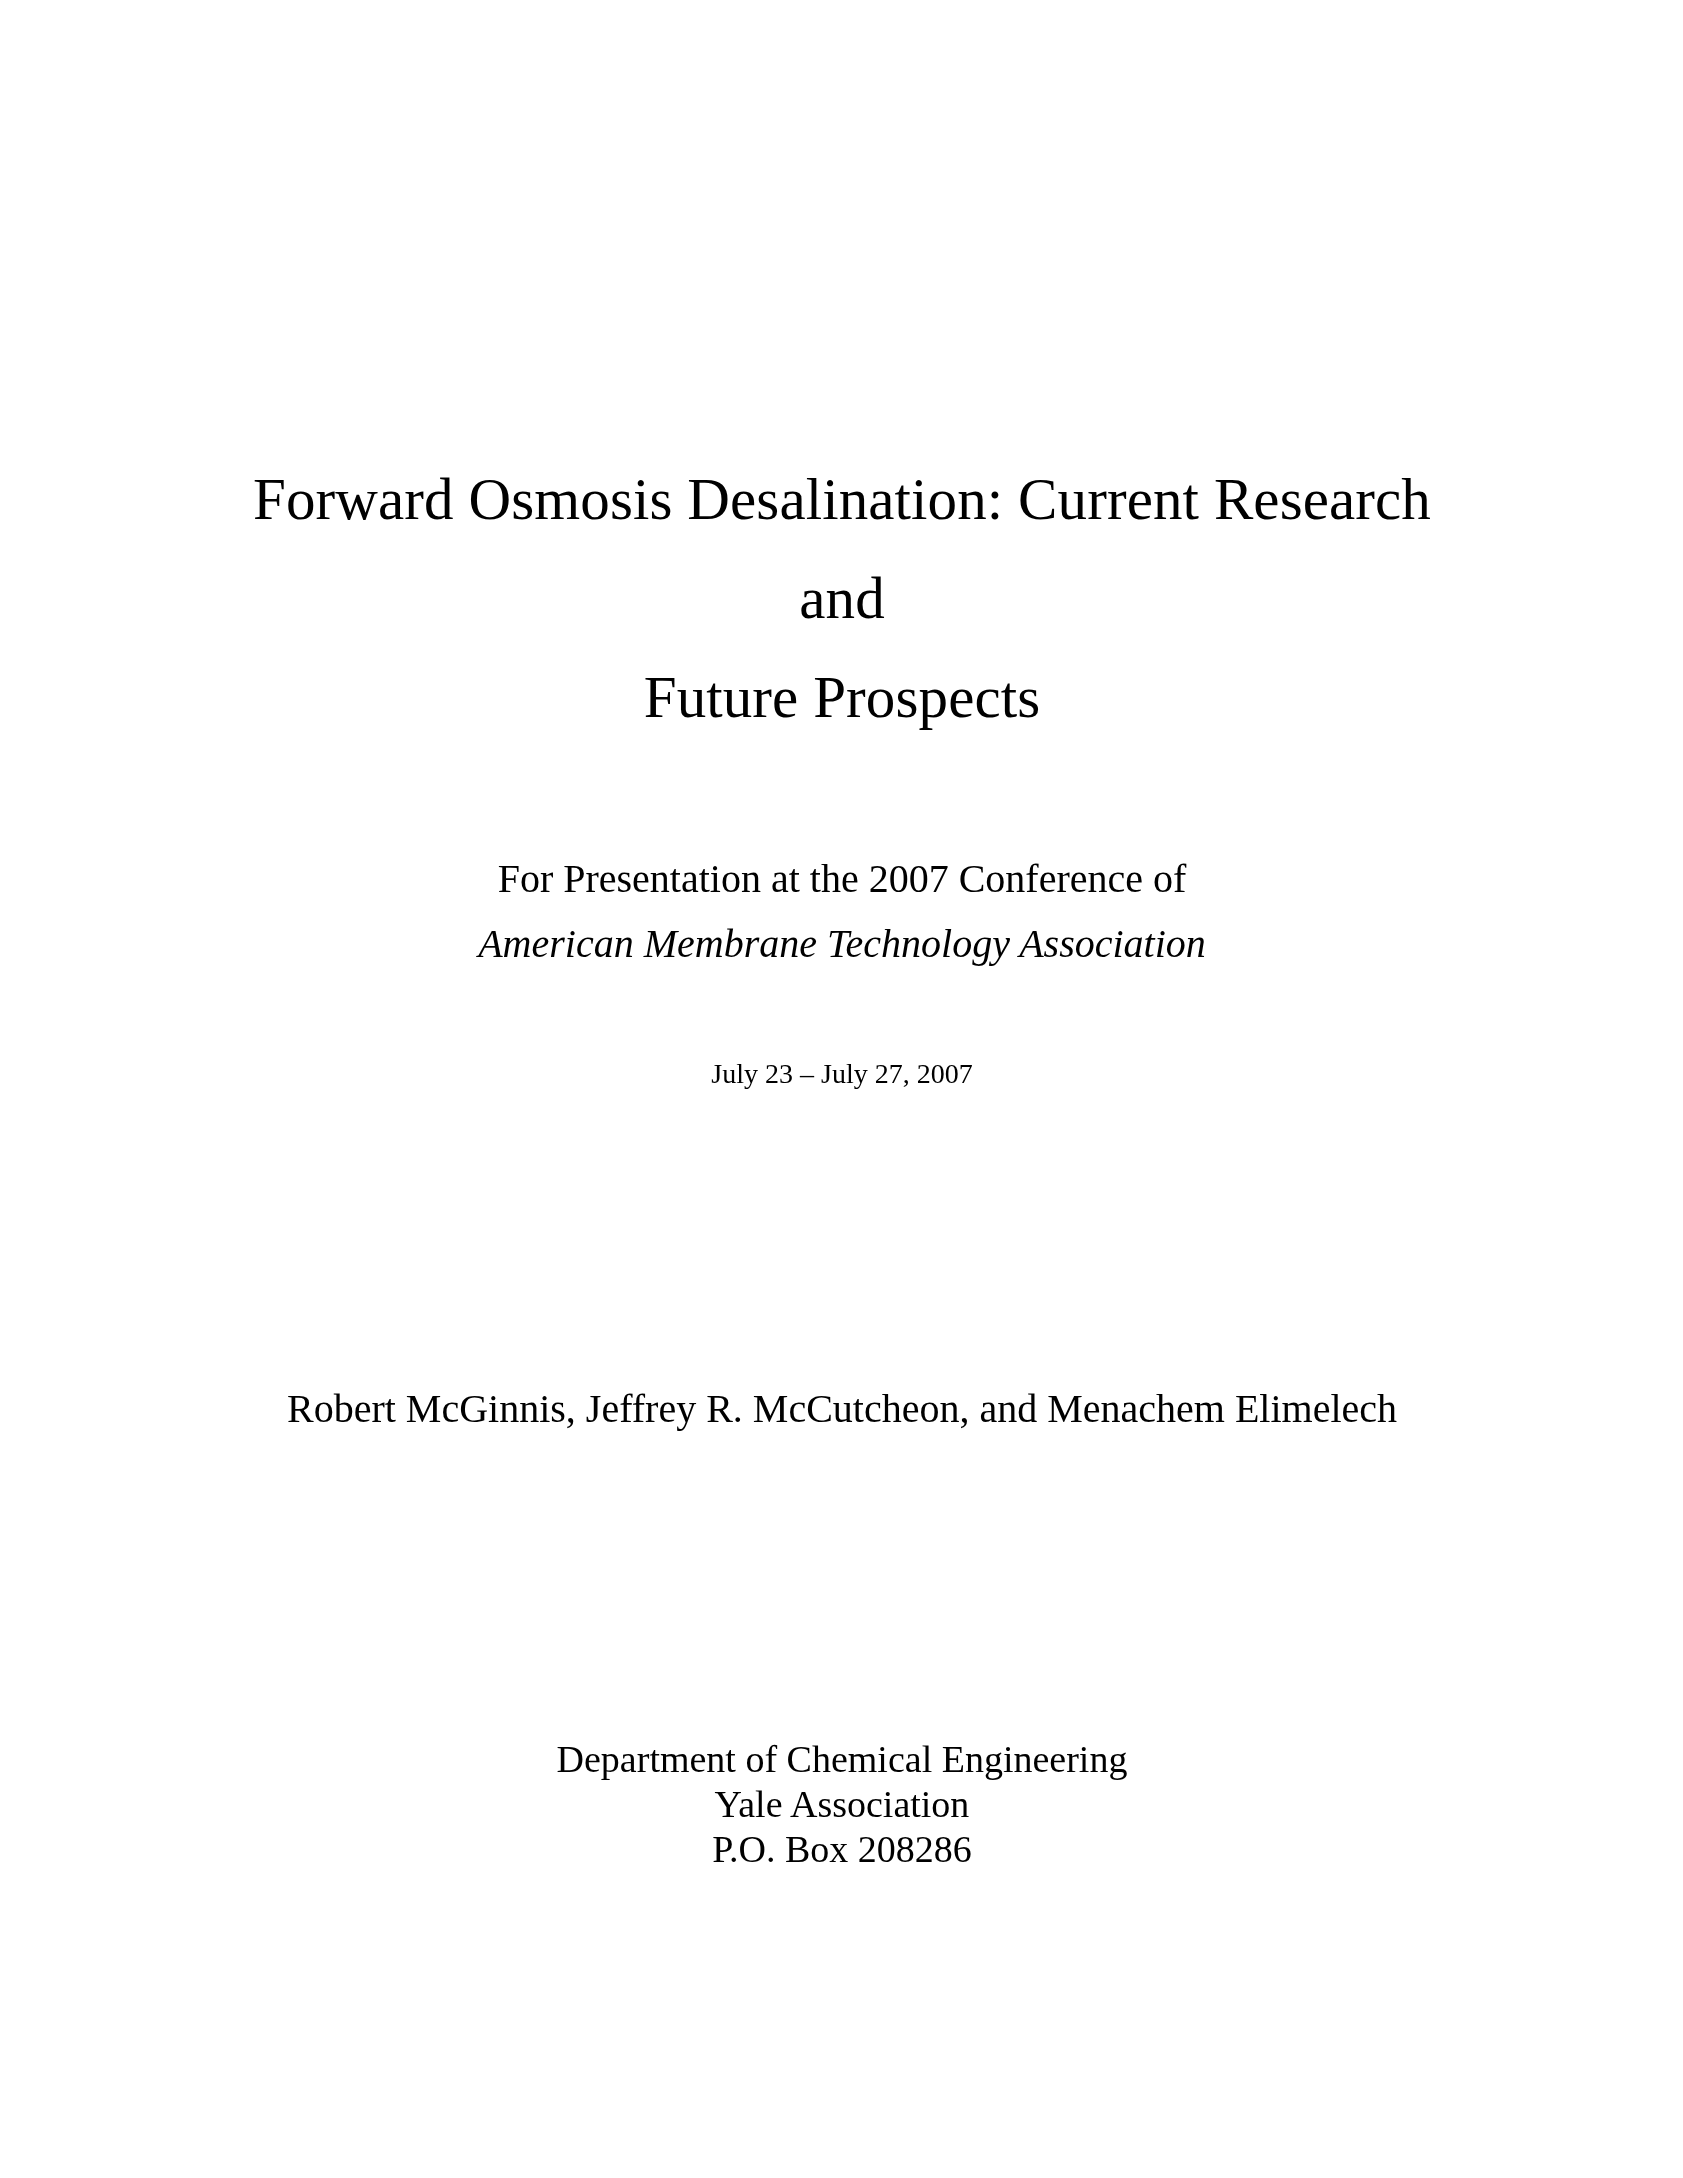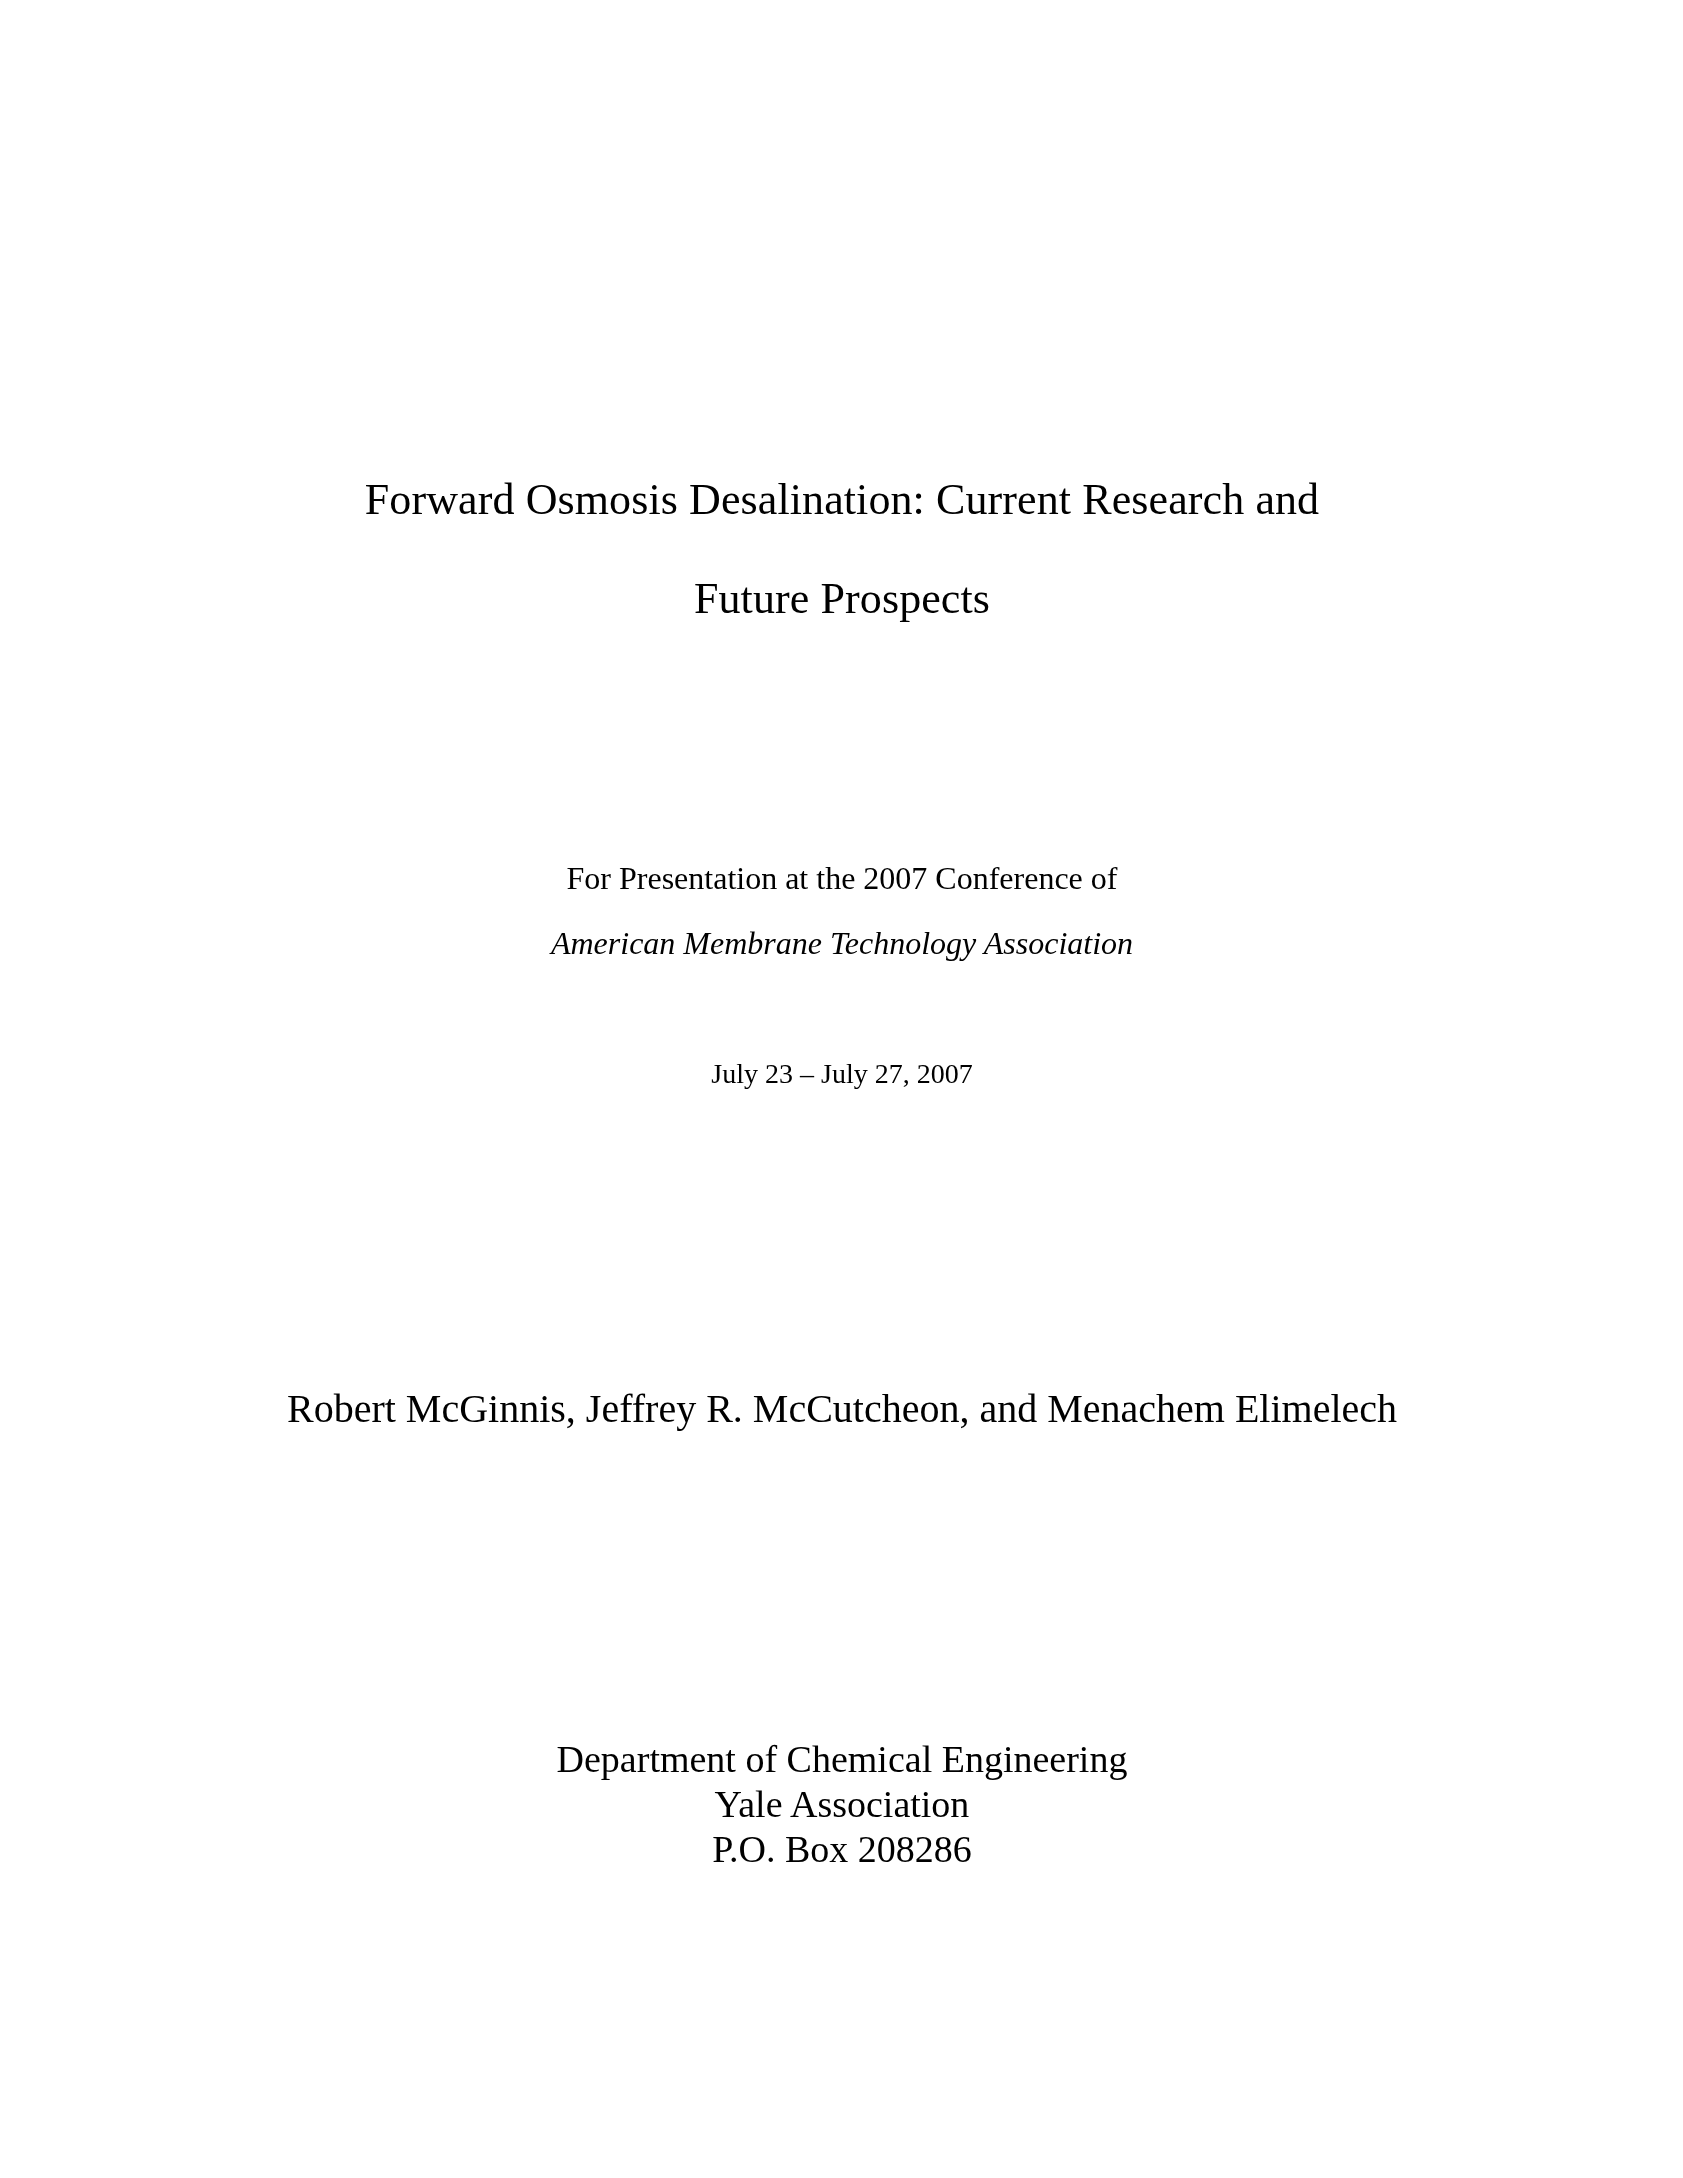--- a/index.html
+++ b/index.html
@@ -25,33 +25,33 @@
     height: 2178px;
   }
   .title-block {
     position: absolute;
     top: 450px;
     left: 30px;
     width: 1208px;
     text-align: center;
   }
   .title-line {
-    font-size: 44px;
+    font-size: 59px;
     line-height: 99px;
     letter-spacing: 0.1px;
   }
   .conference-block {
     position: absolute;
     top: 846px;
     left: 30px;
     width: 1208px;
     text-align: center;
   }
   .conf-line {
-    font-size: 32px;
+    font-size: 40px;
     line-height: 65px;
   }
   .conf-line.italic {
     font-style: italic;
   }
   .dates-block {
     position: absolute;
     top: 1049px;
     left: 30px;
     width: 1208px;

